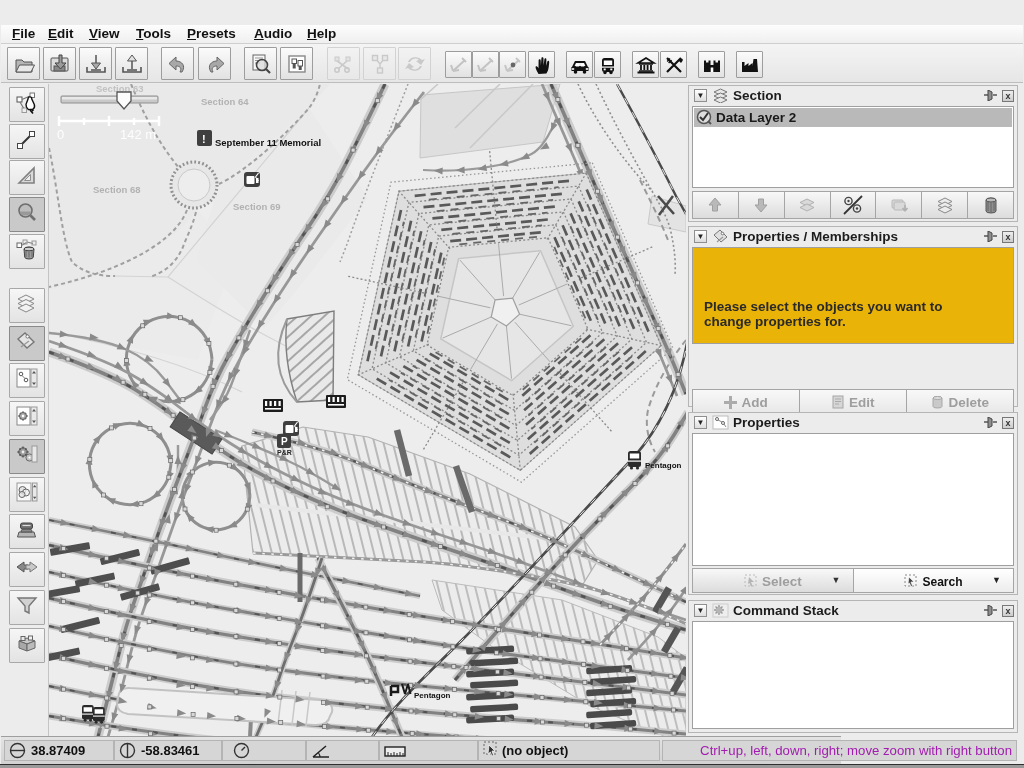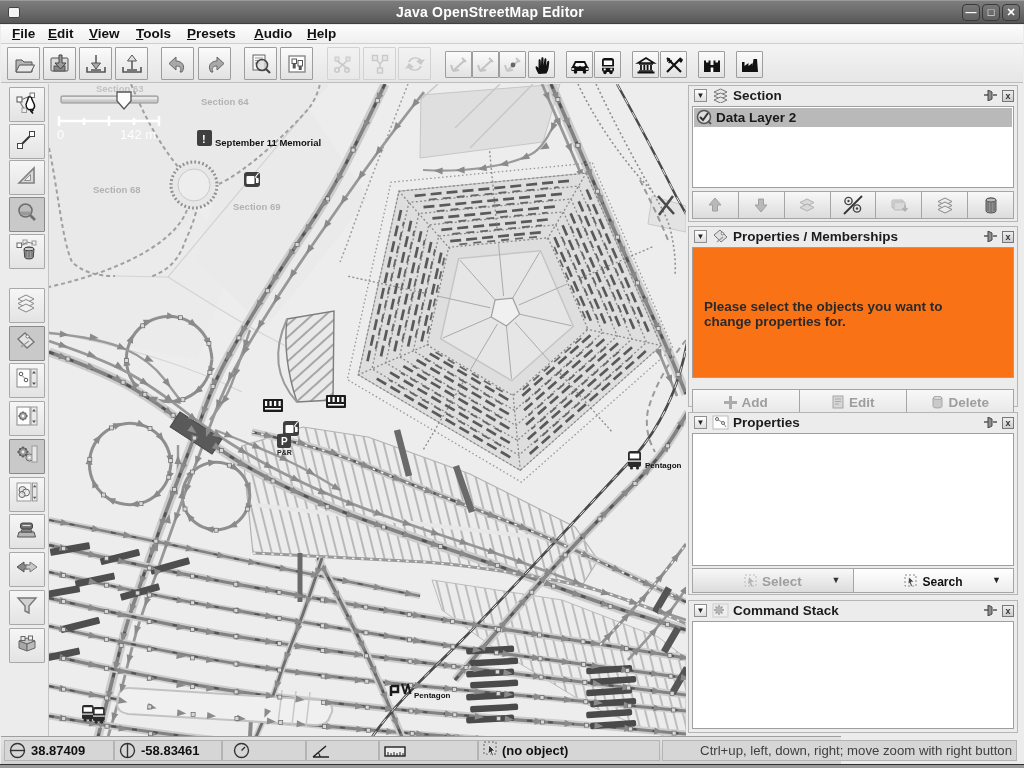--- a/index.html
+++ b/index.html
@@ -29,27 +29,20 @@
 .phead .x{position:absolute;right:3px;top:4px;width:12px;height:12px;border:1px solid #777;background:linear-gradient(#eee,#ccc);font-size:9px;line-height:10px;text-align:center;color:#333;font-weight:bold}
 .btnrow{position:absolute;left:3px;right:3px;display:flex}
 .pbtn{flex:1;height:100%;background:linear-gradient(#f8f8f8,#dcdcdc);border:1px solid #a5a5a5;margin-left:-1px;position:relative;text-align:center}
 .pbtn:first-child{margin-left:0}
 .gtxt{color:#9e9e9e;font-weight:bold;font-size:13.5px}
 #status{position:absolute;left:1px;top:736px;width:840px;height:28px;background:linear-gradient(#e3e3e3,#d2d2d2);border-top:1px solid #9e9e9e}
 .scell{position:absolute;top:3px;height:21px;border:1px solid #b4b4b4;background:#d6d6d6}
 .scell b{font-size:13px;color:#111}
 </style></head><body>
 <div id="win">
-<div id="title">
- <div class="logo"></div>
- <div class="ttl">Java OpenStreetMap Editor</div>
- <div class="tbtn" style="right:44px">—</div>
- <div class="tbtn" style="right:24px">□</div>
- <div class="tbtn" style="right:4px">✕</div>
-</div>
 <div id="menubar">
  <span style="left:11px"><u>F</u>ile</span>
  <span style="left:47px"><u>E</u>dit</span>
  <span style="left:88px"><u>V</u>iew</span>
  <span style="left:135px"><u>T</u>ools</span>
  <span style="left:186px"><u>P</u>resets</span>
  <span style="left:253px"><u>A</u>udio</span>
  <span style="left:306px"><u>H</u>elp</span>
 </div>
 <div id="toolbar">
@@ -1293,21 +1286,21 @@
             <circle cx="10.5" cy="4.5" r="1.3" fill="#fff" stroke="#777"></circle>
             <path d="M5 13 11 8" stroke="#999" stroke-width="1.2"></path>
           </svg>
   <div class="ttl">Properties / Memberships</div>
   <svg class="pin" width="13" height="11" viewBox="0 0 13 11">
             <path d="M0 5h4M9 5h4" stroke="#555" stroke-width="1.6"></path>
             <path d="M4 0 L8 2 8 9 4 11z" fill="#8f8f8f" stroke="#444" stroke-width="1"></path>
           </svg>
   <div class="x">x</div>
  </div>
- <div style="position:absolute;left:3px;top:20px;right:3px;height:131px;background:#f97316;border:1px solid #9f9f9f">
+ <div style="position:absolute;left:3px;top:20px;right:3px;height:97px;background:#eab308;border:1px solid #9f9f9f">
   <div style="position:absolute;left:11px;top:51px;font-size:13.5px;font-weight:bold;color:#2a2a2a;line-height:15px">Please select the objects you want to<br>change properties for.</div>
  </div>
  <div class="btnrow" style="top:162px;height:42px">
   <div class="pbtn" style="line-height:23px"><svg width="13" height="13" viewBox="0 0 13 13" style="vertical-align:-2px">
               <path d="M5 0h3v5h5v3H8v5H5V8H0V5h5z" fill="#ababab"></path>
             </svg> <span class="gtxt">Add</span></div>
   <div class="pbtn" style="line-height:23px"><svg width="13" height="14" viewBox="0 0 13 14" style="vertical-align:-2px">
               <rect x="1" y="1" width="10" height="12" fill="#d6d6d6" stroke="#a6a6a6"></rect>
               <path d="M3 4h6M3 6.5h6M3 9h4" stroke="#aaa"></path>
             </svg> <span class="gtxt">Edit</span></div>
@@ -1400,17 +1393,17 @@
         </svg>
       </div>
 <div class="scell" style="left:477px;width:182px">
         <svg width="16" height="18" viewBox="0 0 16 18" style="position:absolute;left:4px;top:0px">
           <rect x="1" y="1" width="12" height="12" fill="none" stroke="#666" stroke-dasharray="2 2"></rect>
           <path d="M6 4 12 10 9 10 10.5 14.5 8.8 15 7.5 11 5 13z" fill="#333" stroke="#fff" stroke-width=".7"></path>
         </svg>
         <b style="position:absolute;left:23px;top:2px">(no object)</b>
       </div>
 <div class="scell" style="left:661px;width:355px">
-        <span style="position:absolute;right:4px;top:2px;font-size:13.2px;color:#404040;white-space:nowrap">Ctrl+up, left, down, right; move zoom with right button</span>
+        <span style="position:absolute;right:4px;top:2px;font-size:13.2px;color:#a21caf;white-space:nowrap">Ctrl+up, left, down, right; move zoom with right button</span>
       </div>
     </div>
 </div>
 <div style="position:absolute;left:0;top:764px;width:1024px;height:4px;background:#9a9a9a;border-top:1px solid #303030"></div>
 
 </body></html>

